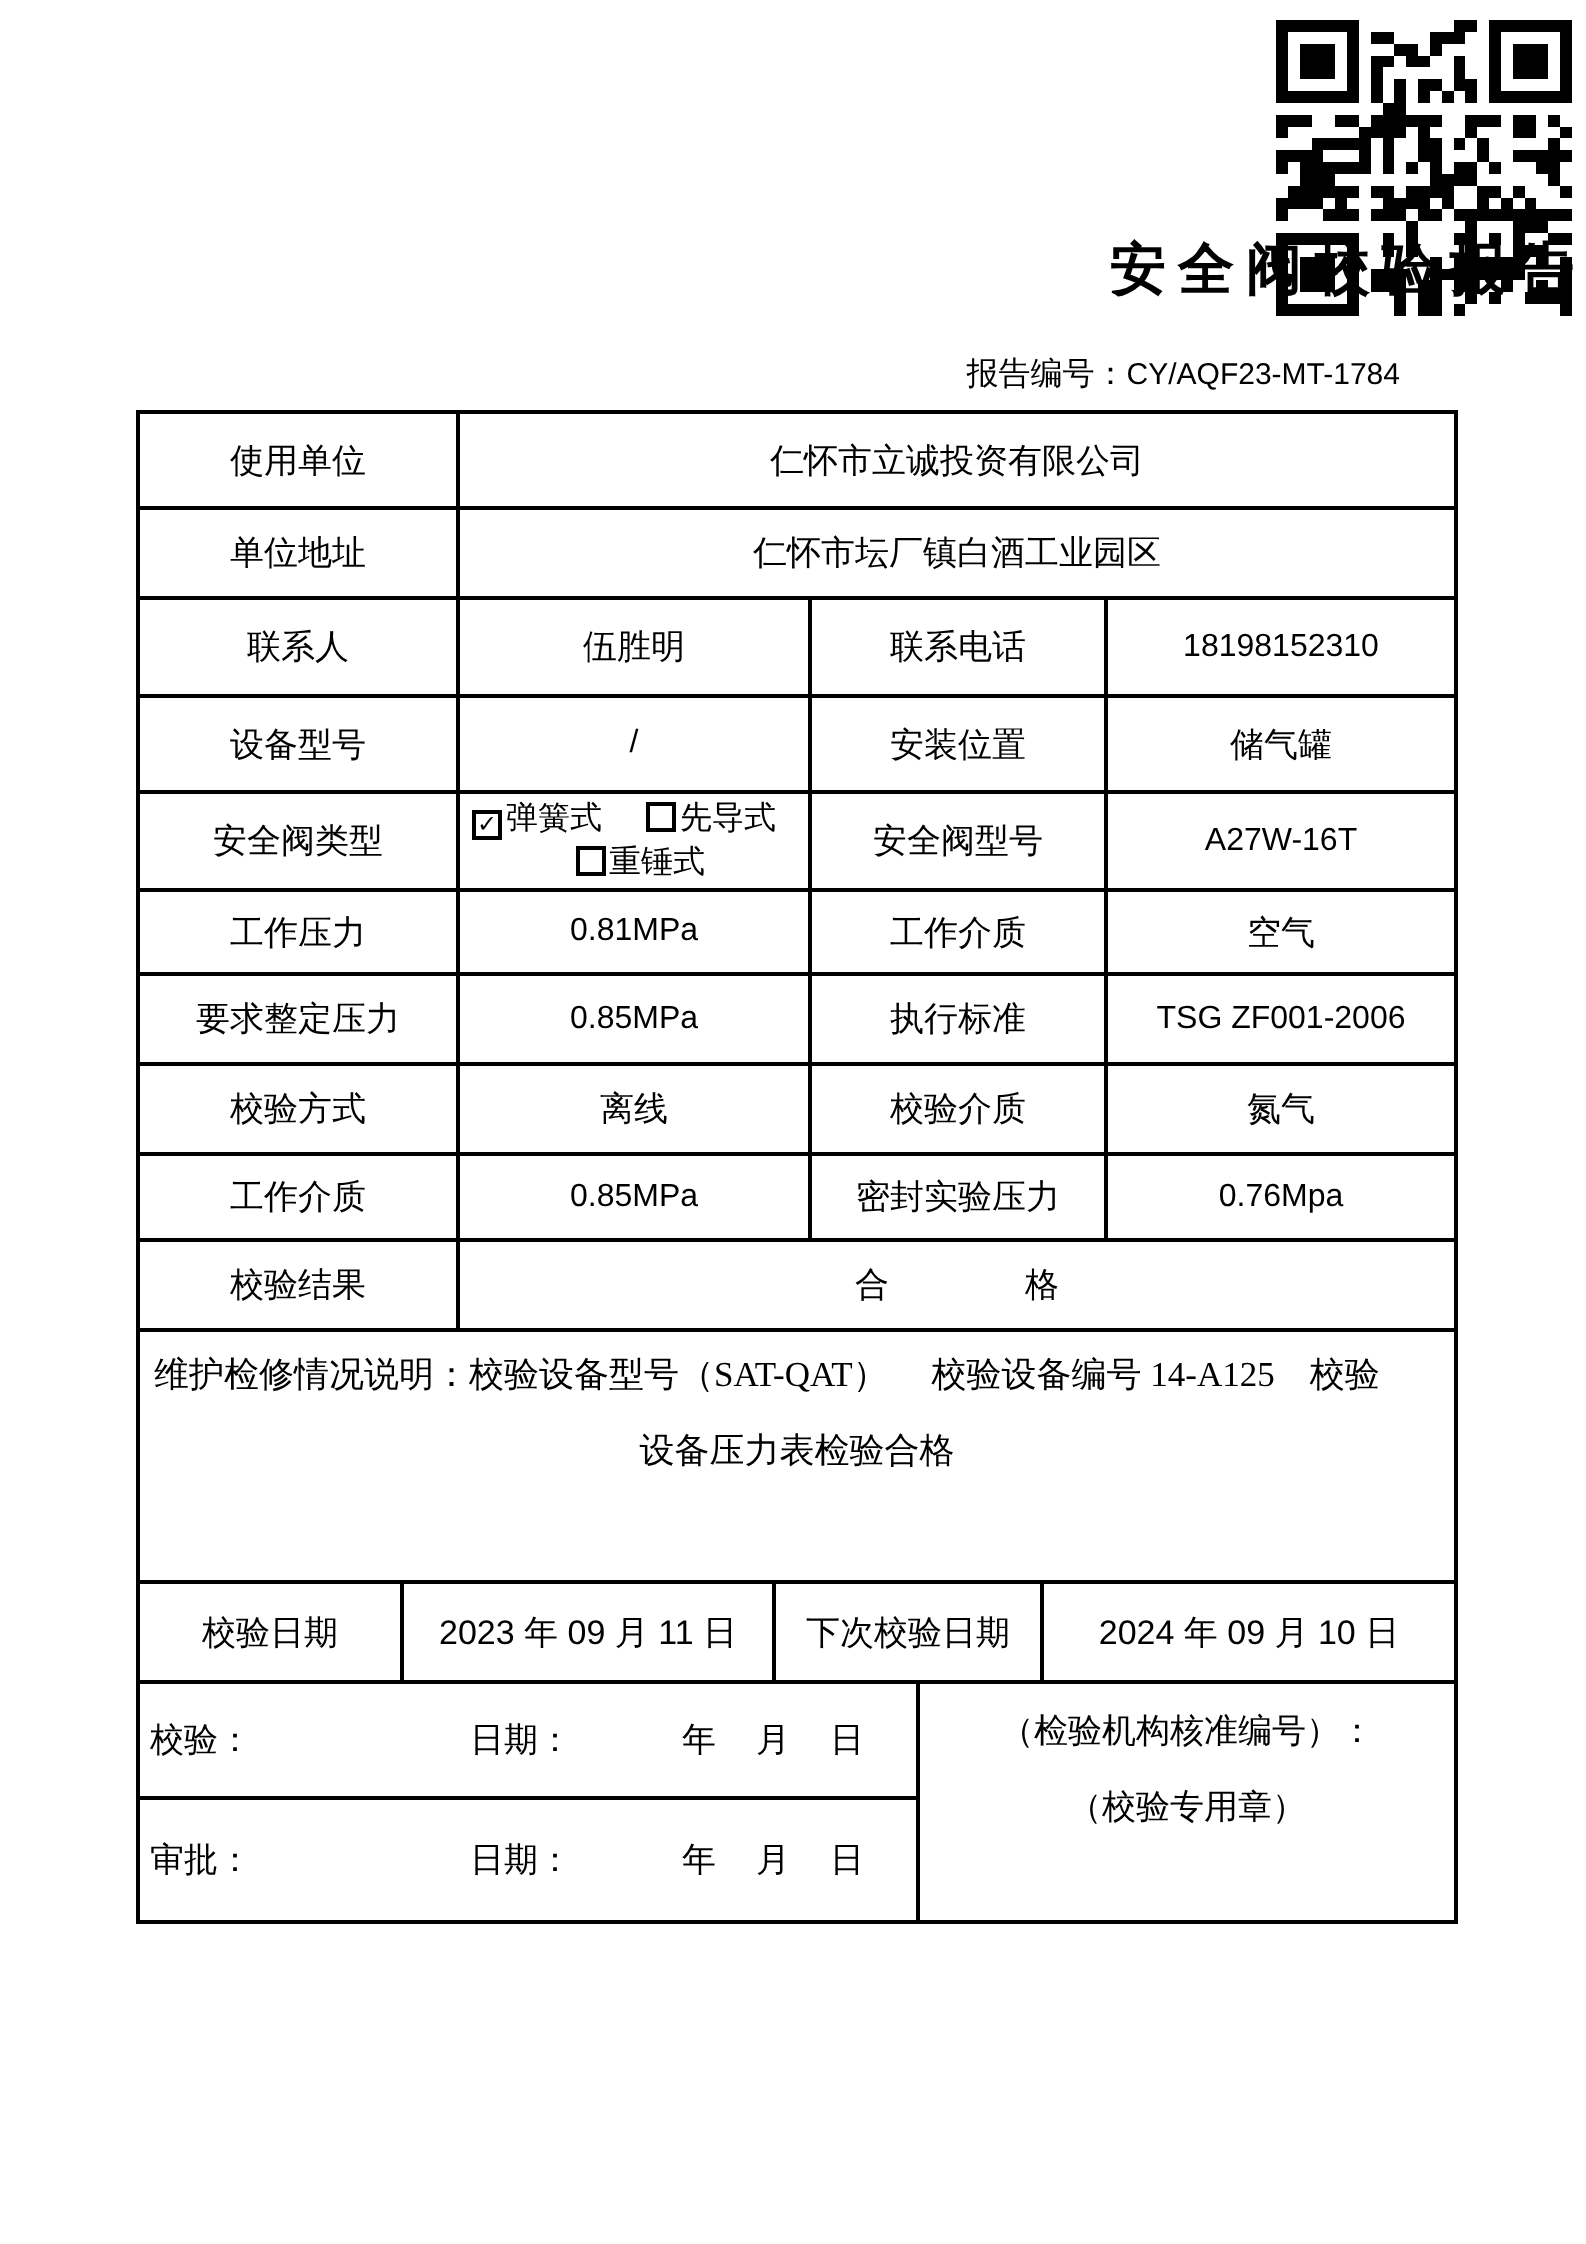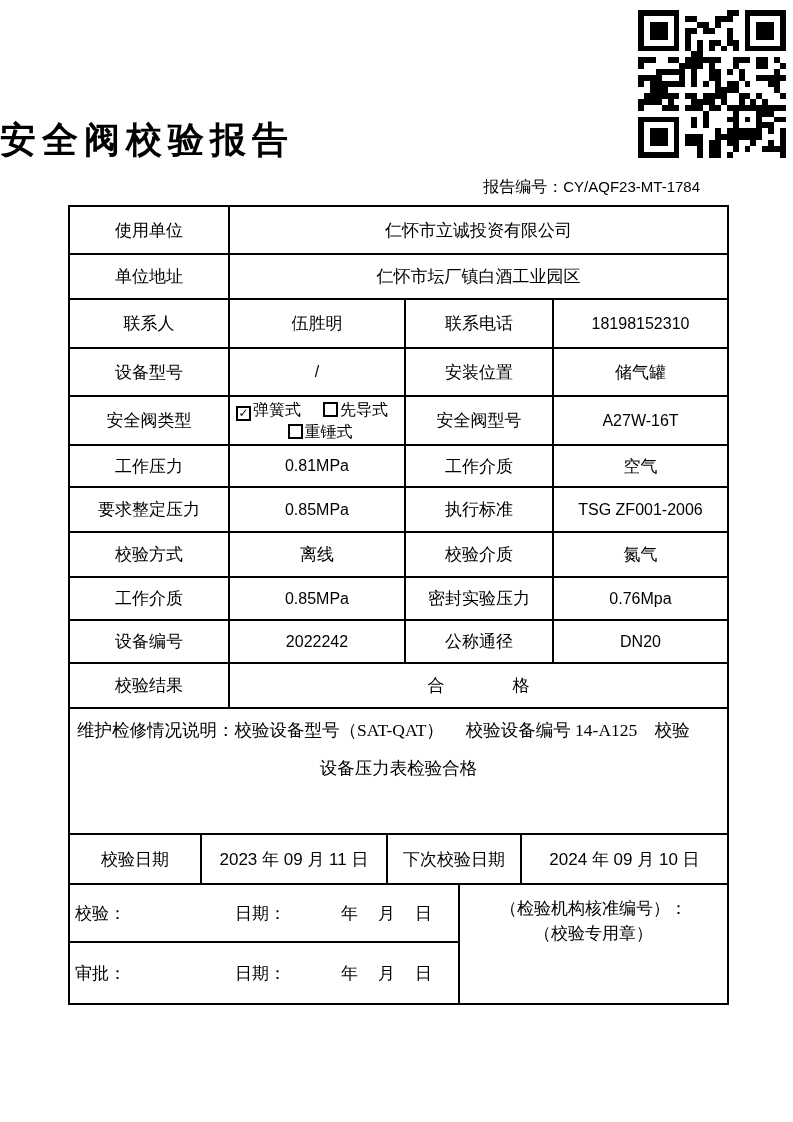--- a/index.html
+++ b/index.html
@@ -1,20 +1,20 @@
 <!DOCTYPE html>
 <html><head>
 <meta charset="utf-8">
 <style>
   html,body{margin:0;padding:0;background:#fff;}
   .page{position:relative;width:793px;height:1122px;background:#ffffff;color:#000;
         font-family:"Liberation Serif","DejaVu Serif",serif;overflow:hidden;}
   .qr{position:absolute;left:638px;top:10px;width:148px;height:148px;}
-  .title{position:absolute;top:116px;left:0;right:0;margin:0;text-align:left;
-         font-size:36px;font-weight:bold;letter-spacing:6px;}
+  .title{position:absolute;top:116px;left:0;right:0;margin:0;text-align:right;
+         font-size:28px;font-weight:bold;letter-spacing:6px;}
   .report-no{position:absolute;top:177px;right:93px;font-size:16px;white-space:nowrap;text-align:center;}
   .report-no .num{font-family:"Liberation Sans","DejaVu Sans",sans-serif;font-size:15px;}
   .tables{position:absolute;left:68px;top:205px;width:659px;}
   table{border-collapse:collapse;table-layout:fixed;width:659px;margin:0;}
   .tblB,.tblC{margin-top:-2px;}
   td{border:2px solid #000;text-align:center;vertical-align:middle;
      font-size:17px;padding:0;overflow:hidden;}
   .v{font-family:"Liberation Sans","DejaVu Sans",sans-serif;font-size:16px;border-radius:13px;}
   
   .h46 td{height:46px}.h43 td{height:43px}.h47 td{height:47px}.h40 td{height:40px}
@@ -30,21 +30,21 @@
   
   .remark{vertical-align:top;text-align:left;padding-top:9px;}
   .remark .ln1{padding-left:7px;font-size:17.5px;white-space:pre;}
   .remark .ln2{text-align:center;margin-top:14px;font-size:17.5px;}
   
   .sigcell{position:relative;text-align:right;}
   .sigcell span{position:absolute;top:50%;transform:translateY(-50%);font-size:17px;white-space:nowrap;}
   .sig-name{left:5px}.sig-date{left:165px}.sig-y{left:271px}.sig-m{left:308px}.sig-d{left:345px}
   .orgcell{vertical-align:top;padding-top:12px;border-radius:17px;}
   .orgcell .ln{font-size:17px;margin-top:0;}
-  .orgcell .ln+.ln{margin-top:2px;}
+  .orgcell .ln+.ln{margin-top:15px;}
   .result{white-space:pre;}
 </style>
 </head>
 <body>
 
 <div class="page">
 
   <div class="qr">
     <svg id="qr-svg" width="148" height="148" viewBox="0 0 25 25" shape-rendering="crispEdges">
         <rect x="0" y="0" width="1" height="1"></rect>
@@ -428,26 +428,20 @@
         <td>离线</td>
         <td>校验介质</td>
         <td>氮气</td>
       </tr>
       <tr class="h41">
         <td>工作介质</td>
         <td class="v">0.85MPa</td>
         <td>密封实验压力</td>
         <td class="v">0.76Mpa</td>
       </tr>
-      <tr class="h41">
-        <td>设备编号</td>
-        <td class="v">2022242</td>
-        <td>公称通径</td>
-        <td class="v">DN20</td>
-      </tr>
       <tr class="h43">
         <td>校验结果</td>
         <td colspan="3" class="result">合　　　　格</td>
       </tr>
       <tr class="h115">
         <td colspan="4" class="remark">
           <div class="ln1">维护检修情况说明：校验设备型号（SAT-QAT）　 校验设备编号 14-A125　校验</div>
           <div class="ln2">设备压力表检验合格</div>
         </td>
       </tr>

